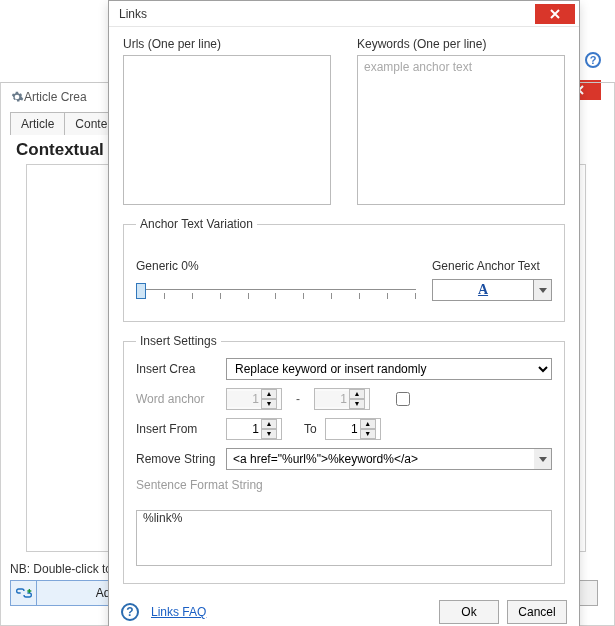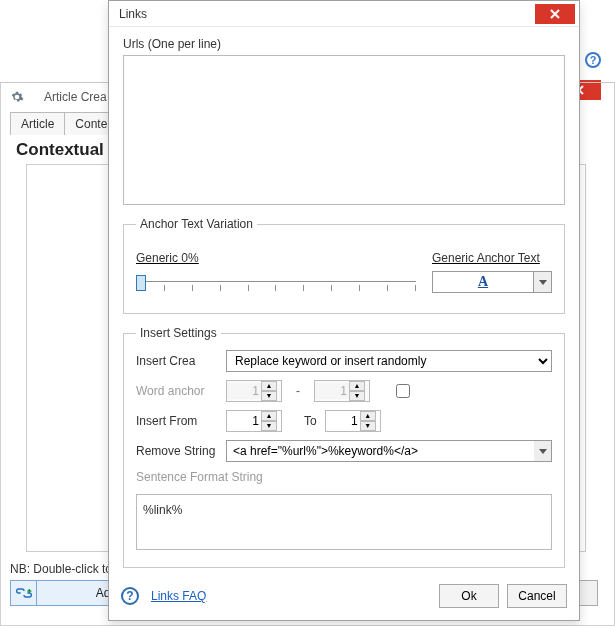--- a/index.html
+++ b/index.html
@@ -1,19 +1,19 @@
 <!DOCTYPE html>
 <html><head>
 <meta charset="utf-8">
 <style>
   * { box-sizing: border-box; font-family: "Segoe UI", Tahoma, sans-serif; font-size: 12px; }
   body { margin: 0; background: #fff; width: 615px; height: 626px; overflow: hidden; position: relative; }
   .bg-window { position: absolute; left: 0; top: 82px; width: 615px; height: 544px; border: 1px solid #d0d0d0; border-top: 1px solid #c8c8c8; }
   .bg-titlebar { position: absolute; left: 0; top: 82px; width: 615px; height: 30px; display: flex; align-items: center; }
-  .bg-title { display: flex; align-items: center; padding-left: 10px; color: #555; font-size: 13px; gap:20px; }
+  .bg-title { display: flex; align-items: center; padding-left: 10px; color: #555; font-size: 13px; gap:0; }
   .bg-close { position: absolute; right: 14px; top: -2px; width: 44px; height: 20px; background: #d9362a; display:flex; align-items:center; justify-content:center; }
   .bg-close svg { width:10px; height:10px; }
   .help-icon-bg { position: absolute; right: 14px; top: 52px; width: 16px; height: 16px; border-radius:50%; border:2px solid #3a78c9; display:flex; align-items:center; justify-content:center; color:#3a78c9; font-weight:bold; font-size:11px; }
   .tabs { position: absolute; left: 10px; top: 112px; display: flex; gap:0; }
   .tab { border:1px solid #bbb; border-bottom:none; padding:4px 10px; background:#f7f7f7; font-size:12px; color:#333; }
   .tab + .tab { border-left:none; }
   .tab-content-label { position:absolute; left:16px; top:140px; font-weight:bold; color:#222; font-size:17px; }
   .content-box { position:absolute; left:26px; top:164px; width:560px; height:388px; border:1px solid #ccc; }
   .footer-note { position:absolute; left:10px; top:562px; font-size:12px; color:#333; }
   .footer-buttons { position:absolute; left:10px; top:580px; display:flex; gap:6px; }
@@ -29,21 +29,21 @@
   .modal-title { padding-left:10px; color:#333; font-size:12px; }
   .modal-close { width:40px; height:20px; margin-right:4px; background:#d9362a; display:flex; align-items:center; justify-content:center; cursor:pointer; }
   .modal-body { padding:10px 14px 10px 14px; }
   .row { display:flex; gap:26px; }
   .col { flex:1; display:flex; flex-direction:column; }
   .field-label { color:#333; margin-bottom:4px; }
   textarea.multiline { width:100%; height:150px; border:1px solid #bbb; resize:none; padding:4px 6px; font-family:inherit; color:#333; }
   textarea.multiline::placeholder { color:#aaa; }
   fieldset.groupbox { border:1px solid #c9c9c9; margin:12px 0 0 0; padding:10px 12px 14px 12px; }
   fieldset.groupbox > legend { padding:0 4px; color:#333; }
-  .slider-row { display:flex; align-items:flex-start; gap:16px; margin-top:10px;text-decoration:underline; }
+  .slider-row { display:flex; align-items:flex-start; gap:16px; margin-top:18px; }
   .slider-col { flex:1; }
   .slider-label { color:#333; margin-bottom:6px; }
   .slider-wrap { position:relative; height:28px; }
   .slider-track { position:absolute; left:0; right:0; top:10px; border-top:1px solid #8f8f8f; }
   .slider-ticks { position:absolute; left:0; right:0; top:14px; display:flex; justify-content:space-between; }
   .slider-ticks span { width:1px; height:6px; background:#8f8f8f; }
   .slider-thumb { position:absolute; left:0; top:4px; width:10px; height:16px; border:1px solid #3177bb; background:#cfe5f6; }
   .gat-col { width:120px; }
   .gat-combo { display:flex; margin-top:6px; }
   .gat-display { flex:1; height:22px; border:1px solid #999; background:#fff; display:flex; align-items:center; justify-content:center; color:#1a4ea1; font-weight:bold; text-decoration:underline; font-family:"Times New Roman", serif; font-size:14px; }
@@ -61,21 +61,21 @@
   .spin button { height:10px; border:1px solid #bbb; border-left:1px solid #bbb; background:#eee; font-size:7px; line-height:6px; padding:0; cursor:pointer; }
   .numbox.disabled { background:#fafafa; }
   .numbox.disabled input { color:#aaa; }
   .dash { color:#555; padding:0 6px; }
   .chk { display:flex; align-items:center; gap:6px; }
   .chk input { width:14px; height:14px; }
   .textin { width:100%; height:22px; border:1px solid #999; padding:0 6px; display:flex; align-items:center; }
   .textin-combo { display:flex; width:100%; }
   .textin-combo .textin { flex:1; border-right:none; }
   .sentence-label { color:#9c9c9c; margin-top:8px; }
-  textarea.sentence { width:100%; height:56px; border:1px solid #bbb; resize:none; padding:8px 6px; color:#333; margin-top:10px; }
+  textarea.sentence { width:100%; height:56px; border:1px solid #bbb; resize:none; padding:0 6px; color:#333; margin-top:18px; }
 
   .modal-footer { display:flex; align-items:center; padding:6px 12px 12px 12px; gap:8px; }
   .help-circle { width:18px; height:18px; border-radius:50%; border:2px solid #2b6cb0; color:#2b6cb0; font-weight:bold; display:flex; align-items:center; justify-content:center; font-size:12px; cursor:pointer; }
   .faq-link { color:#1a5fc4; text-decoration:underline; cursor:pointer; margin-left:4px; }
   .spacer { flex:1; }
   .dlg-btn { width:60px; height:24px; border:1px solid #a7a7a7; background:#f4f4f4; cursor:pointer; }
 
   svg.icon-x path { stroke:#fff; stroke-width:2; }
   .gear-icon { width:14px; height:14px; }
   .link-icon { width:16px; height:12px; }
@@ -149,20 +149,24 @@
           <path d="M1 1 L9 9 M9 1 L1 9"></path>
         </svg>
     </div>
   </div>
 
   <div class="modal-body">
     <div class="row">
       <div class="col">
         <div class="field-label">Urls (One per line)</div>
         <textarea class="multiline" style=""></textarea>
+      </div>
+      <div class="col">
+        <div class="field-label">Keywords (One per line)</div>
+        <textarea class="multiline" placeholder="example anchor text" style=""></textarea>
       </div>
     </div>
 
     <fieldset class="groupbox">
       <legend>Anchor Text Variation</legend>
       <div class="slider-row">
         <div class="slider-col">
           <div class="slider-label">Generic 0%</div>
           <div class="slider-wrap">
             <div class="slider-track"></div>

